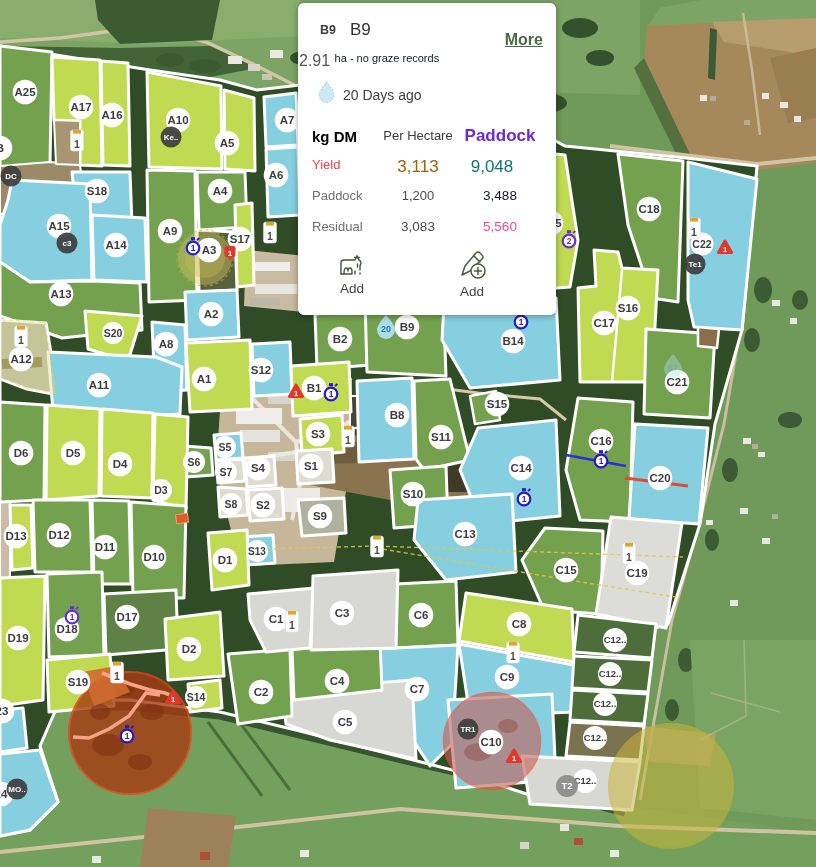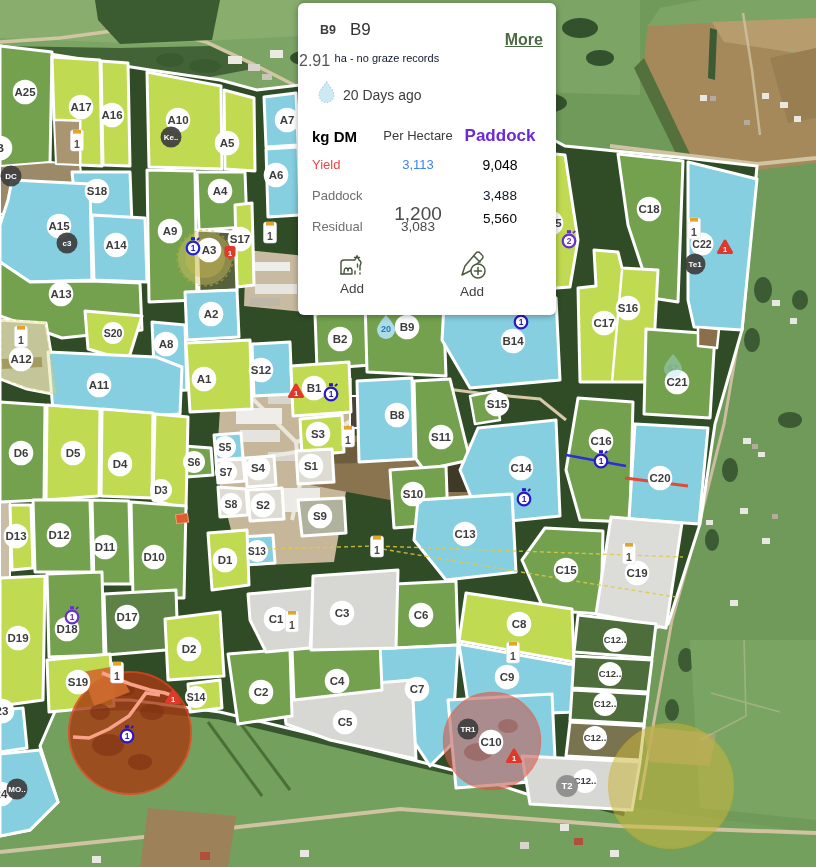--- a/index.html
+++ b/index.html
@@ -1008,30 +1008,30 @@
 
 <div style="left:45px;top:84px;font-size:14px;color:#404040">20 Days ago</div>
 
 <div style="left:14px;top:125px;font-size:15px;font-weight:bold;color:#000000">kg DM</div>
 
 <div style="left:120px;top:125px;font-size:13px;font-weight:normal;color:#3a3a3a;transform:translateX(-50%)">Per Hectare</div>
 
 <div style="left:202px;top:123px;font-size:17px;font-weight:bold;color:#6d28d9;transform:translateX(-50%)">Paddock</div>
 
 <div style="left:14px;top:154px;font-size:13px;color:#ef4444">Yield</div>
-<div style="left:120px;top:154px;font-size:13px;color:#3b82f6;transform:translateX(-50%)">3,113</div>
-<div style="left:202px;top:154px;font-size:14px;color:#000000;transform:translateX(-50%)">9,048</div>
+<div style="left:120px;top:154px;font-size:17px;color:#a16207;transform:translateX(-50%)">3,113</div>
+<div style="left:194px;top:154px;font-size:17px;color:#0f766e;transform:translateX(-50%)">9,048</div>
 
 <div style="left:14px;top:185px;font-size:13px;color:#6f6f6f">Paddock</div>
-<div style="left:120px;top:200px;font-size:19px;color:#4a4a4a;transform:translateX(-50%)">1,200</div>
+<div style="left:120px;top:185px;font-size:13px;color:#4a4a4a;transform:translateX(-50%)">1,200</div>
 <div style="left:202px;top:185px;font-size:13.5px;color:#0f172a;transform:translateX(-50%)">3,488</div>
 
 <div style="left:14px;top:216px;font-size:13px;color:#6f6f6f">Residual</div>
 <div style="left:120px;top:216px;font-size:13.5px;color:#4a4a4a;transform:translateX(-50%)">3,083</div>
-<div style="left:202px;top:208px;font-size:13.5px;color:#000000;transform:translateX(-50%)">5,560</div>
+<div style="left:202px;top:216px;font-size:13.5px;color:#ec4899;transform:translateX(-50%)">5,560</div>
 
 <svg style="left:40px;top:250px" width="30" height="26" viewBox="0 0 30 26">
 <g fill="none" stroke="#44563b" stroke-width="1.4" stroke-linecap="round" stroke-linejoin="round">
 <path d="M3 21 L3 10 Q3 7 6 7 L17 7 L19 3"></path>
 <path d="M16.5 4.5 L21.5 4.5 M19 3 L21 7 Q23 8 23 10 L22 13 L22 17 M22 20 L22 21"></path>
 <path d="M3 21 L14 21 M6 21 Q6 15 8 15 Q10 15 10 18 Q10 15 12 15 Q14 15 14 18 L14 21"></path>
 <path d="M17 21 L17 18 M19.5 14 L19.5 11"></path>
 </g>
       </svg>
 

